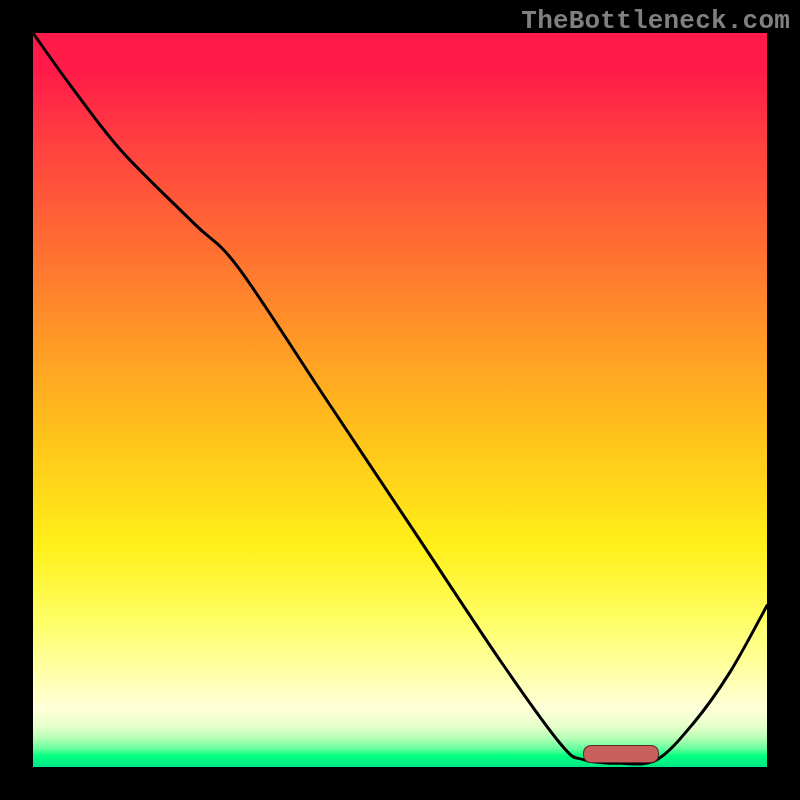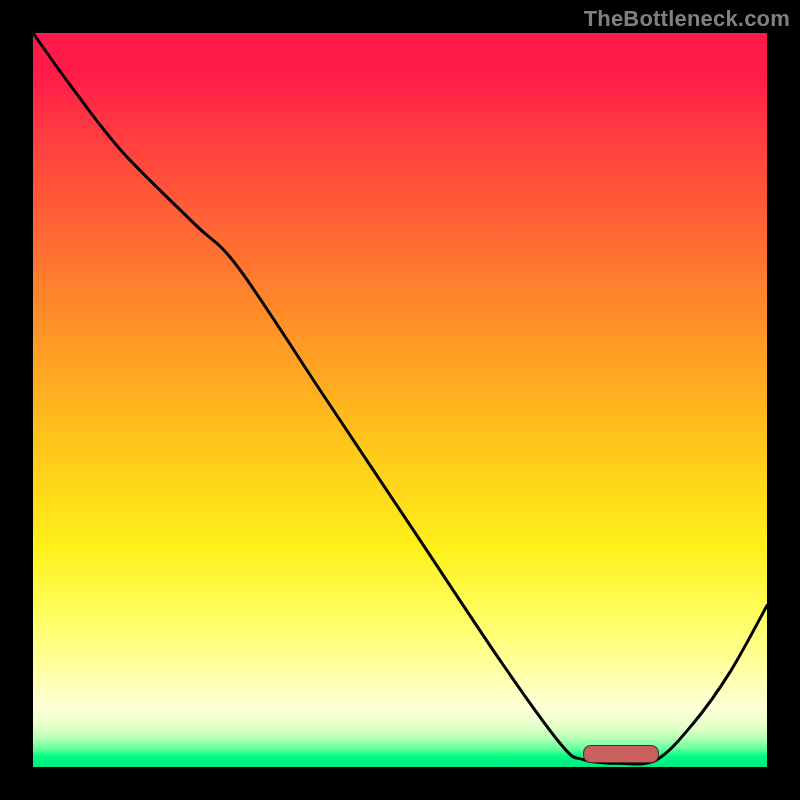--- a/index.html
+++ b/index.html
@@ -47,24 +47,25 @@
       #66ff9e 97.5%,
       #00ff7f 98.5%,
       #00e887 100%
     );
   }
   .watermark {
     position: absolute;
     top: 6px;
     right: 10px;
     color: #808080;
-    font-size: 22px;
+    font-size: 26px;
     font-weight: 600;
     letter-spacing: 0.2px;
     user-select: none;
+    font-family: Liberation Mono, monospace;
   }
   svg.curve {
     position: absolute;
     inset: 0;
   }
   .marker {
     position: absolute;
     height: 16px;
     border-radius: 8px;
     background: #c9605e;

